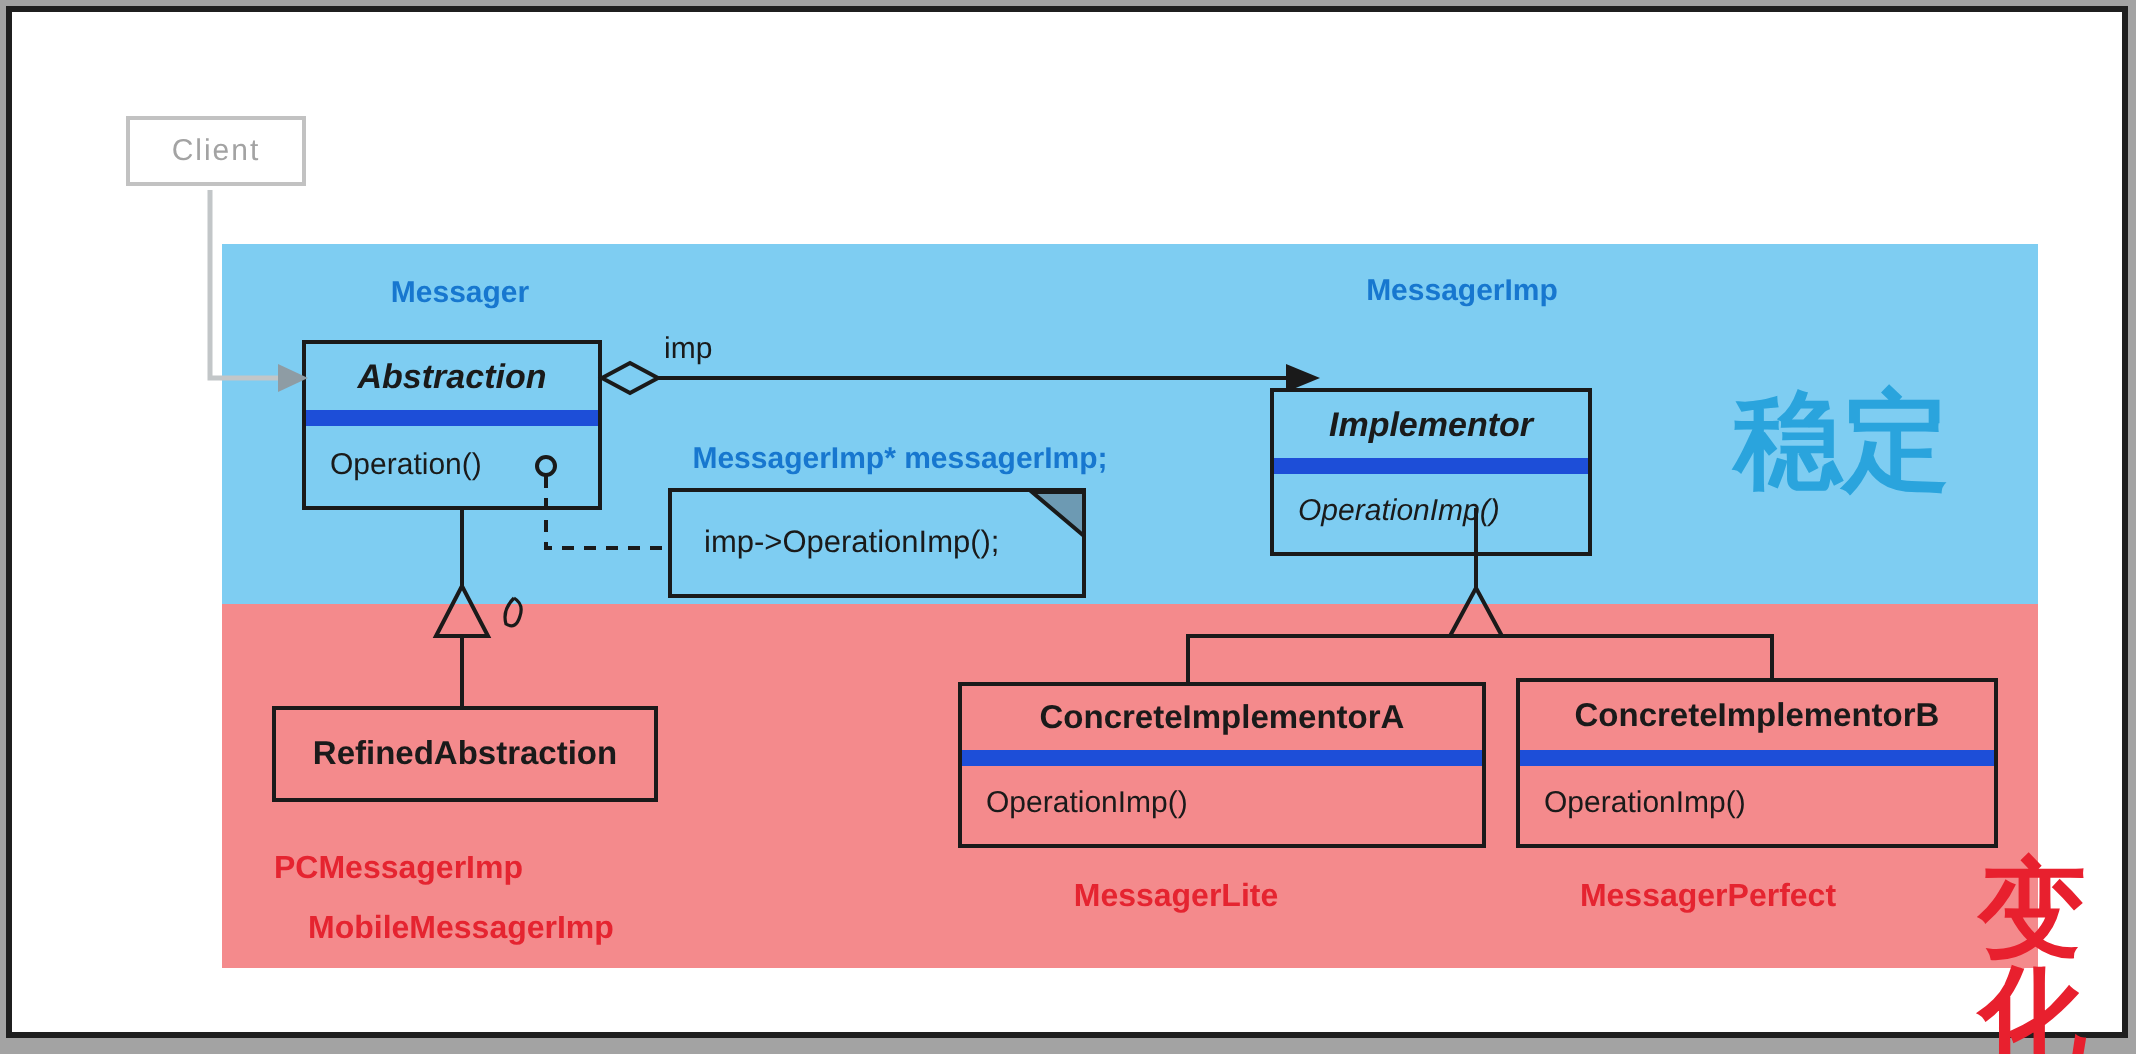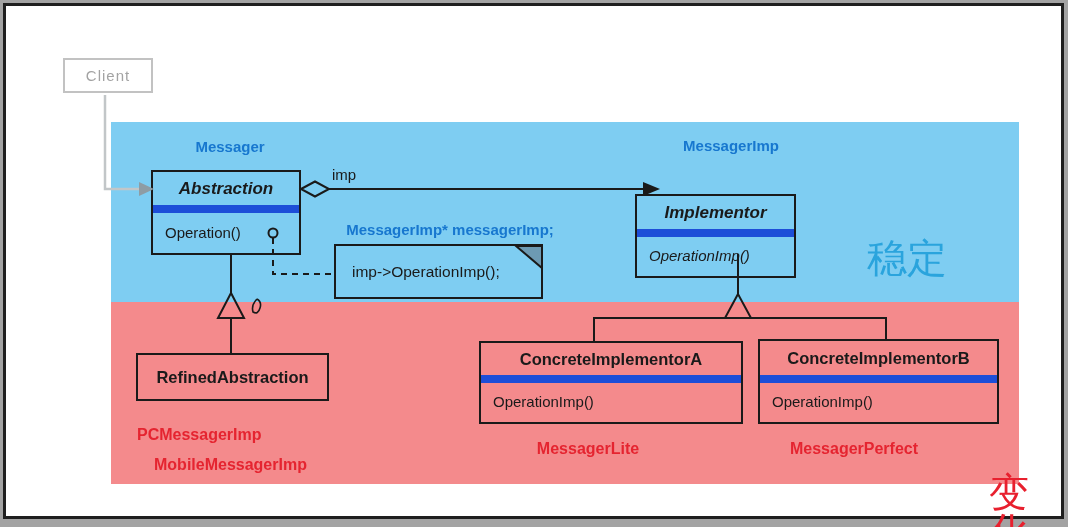--- a/index.html
+++ b/index.html
@@ -6,21 +6,21 @@
   html,body { width:1068px; height:527px; background:#fff; overflow:hidden; }
   body { font-family:"Liberation Sans","DejaVu Sans",sans-serif; }
   #screen { position:relative; width:1068px; height:527px; background:#a3a3a3; }
   #frame { position:absolute; left:3px; top:3px; width:1061px; height:516px;
            border:3px solid #1f1f1f; background:#fff; }
 
   .region { position:absolute; z-index:1; }
   #stable-region { left:105px; top:116px; width:908px; height:180px; background:#7ecdf2; }
   #variable-region { left:105px; top:296px; width:908px; height:182px; background:#f48a8c; }
 
-  .big-cn { position:absolute; z-index:4; font-size:40px; line-height:1.0; font-weight:400;margin-top:44px; }
+  .big-cn { position:absolute; z-index:4; font-size:54px; line-height:1.0; font-weight:700; }
   #stable-label { left:861px; top:188px; color:#2aa4dd; }
   #change-label { left:983px; top:422px; color:#e8202e; }
 
   svg#wires { position:absolute; left:0; top:0; z-index:3; pointer-events:none; }
 
   .uml-box { position:absolute; z-index:2; border:2px solid #1a1a1a; background:transparent; color:#1a1a1a; }
   .uml-title { display:flex; align-items:center; justify-content:center;
                font-weight:bold; font-size:17px; border-bottom:8px solid #1d4ed8; }
   .italic { font-style:italic; }
   .uml-method { display:flex; align-items:center; padding-left:12px; font-size:15px; }

